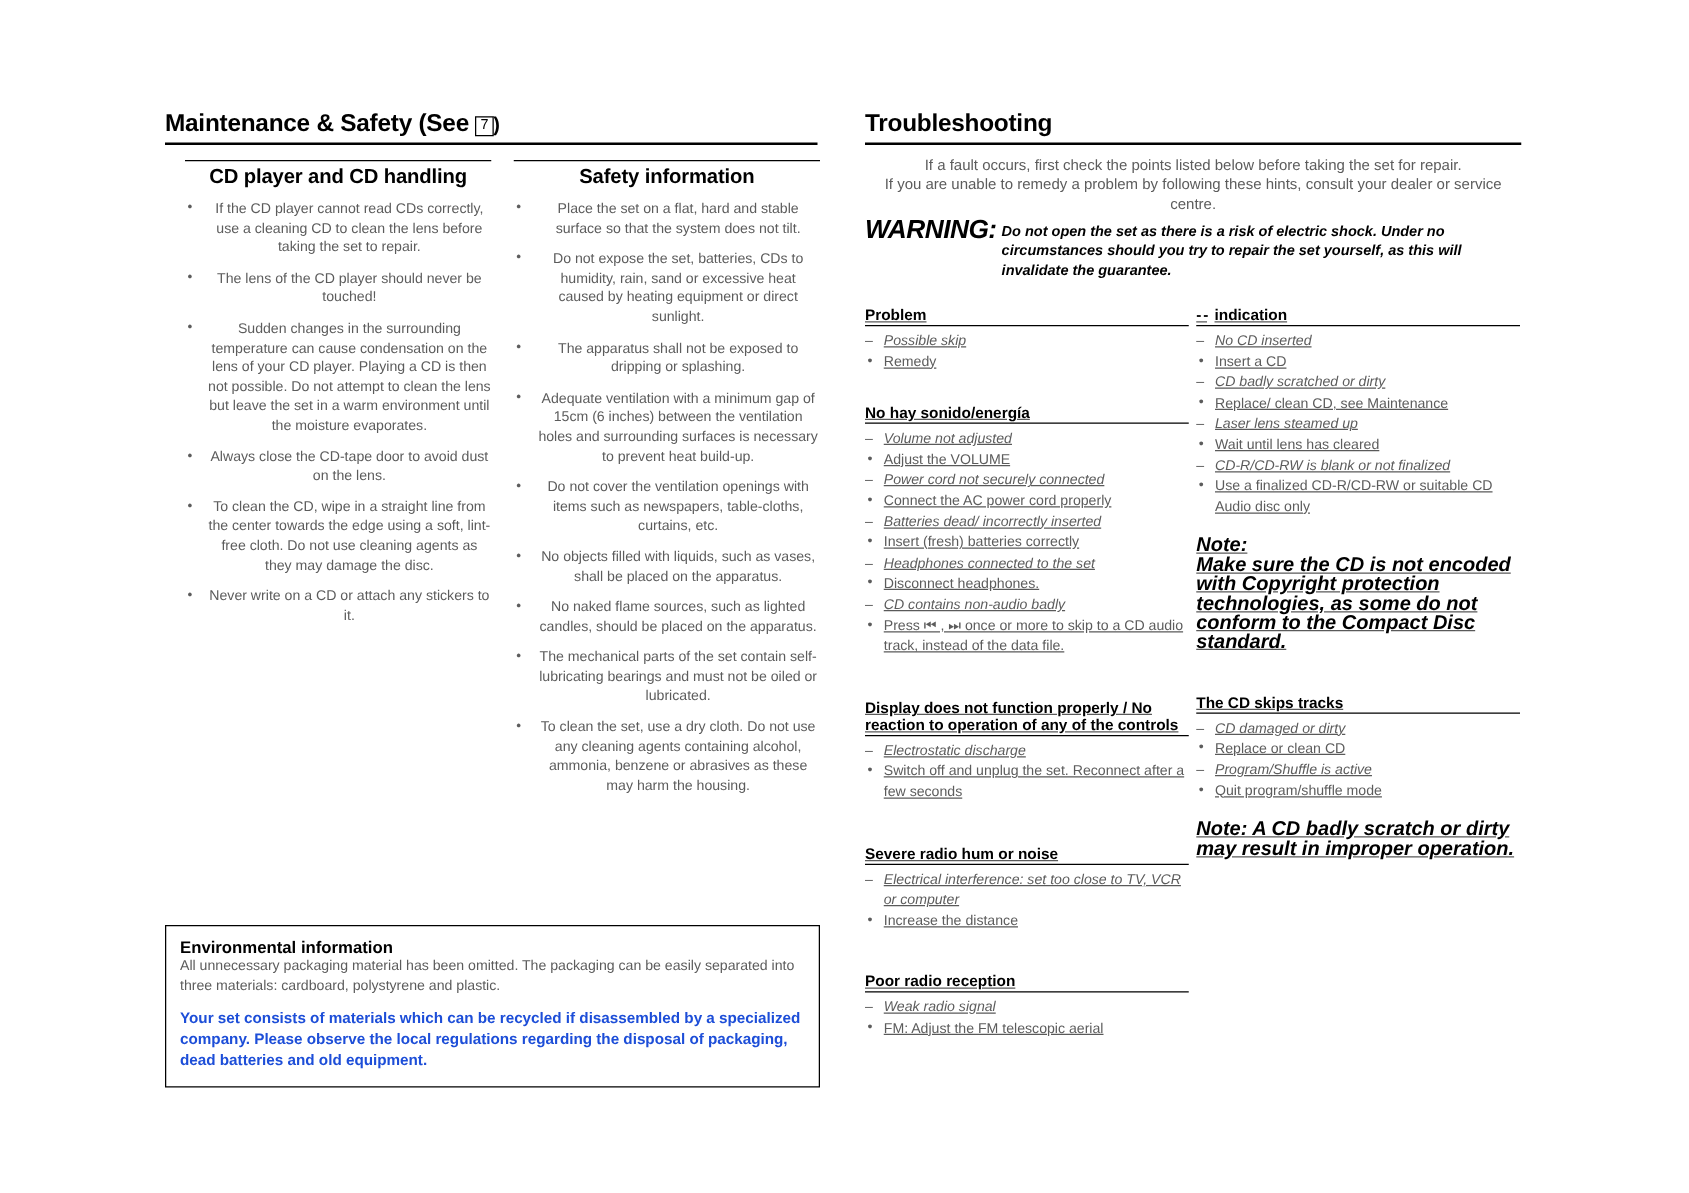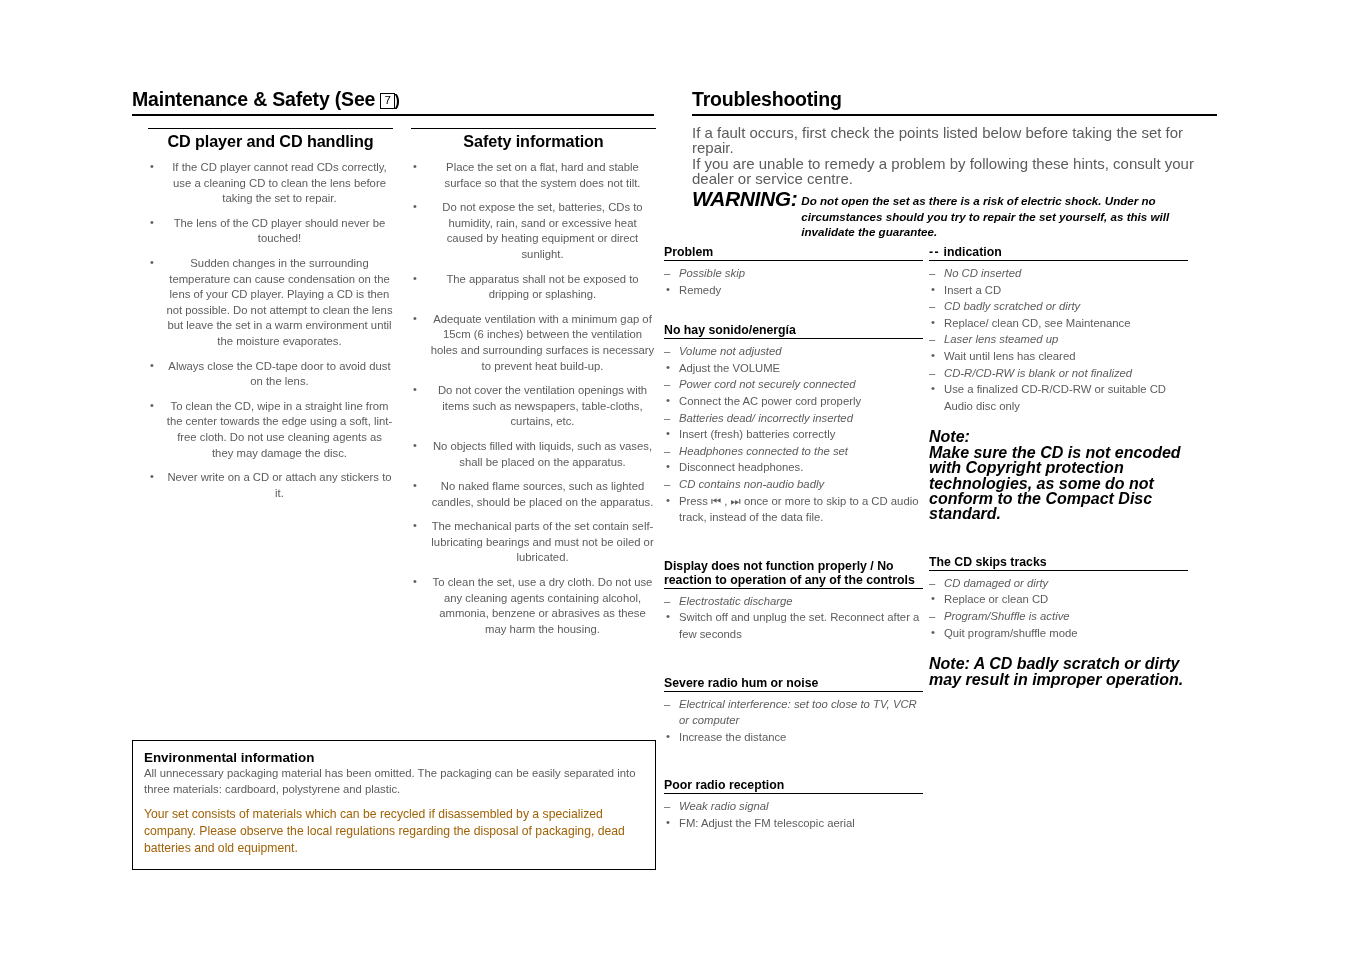--- a/index.html
+++ b/index.html
@@ -104,35 +104,36 @@
   }
   .env-p {
     font-size: 11.3px;
     line-height: 15.6px;
     color: #5c5c5c;
     margin: 0 0 9px 0;
   }
   .env-bold {
     font-size: 12.2px;
     line-height: 16.8px;
-    font-weight: normal;
-    color: #a16207;
+    font-weight: bold;
+    color: #1d4ed8;
     margin: 0;
   }
 
   
   .right-col {
     position: absolute;
     left: 692px; top: 88px;
     width: 525px;
   }
   .intro-line {
-    font-size: 15px;
+    font-size: 12px;
     line-height: 15.3px;
     color: #5c5c5c;
+    text-align: center;
   }
   .warn-wrap {
     display: flex;
     align-items: flex-start;
     margin-top: 2px;
   }
   .warn-label {
     font-size: 21px;
     font-weight: bold;
     font-style: italic;
@@ -148,24 +149,25 @@
     line-height: 15.4px;
     font-weight: bold;
     font-style: italic;
     color: #000;
     padding-top: 5px;
     max-width: 376px;
   }
 
   .ts-cols {
     position: absolute;
-    left: 664px; top: 245px;
+    left: 692px; top: 245px;
     width: 525px;
     display: flex;
     gap: 6px;
+    text-decoration: underline;
   }
   .ts-col { width: 259px; }
   .ts-head {
     font-size: 12.3px;
     font-weight: bold;
     color: #000;
     padding-bottom: 1px;
   }
   .ts-head-rule {
     border-bottom: 1.6px solid #000;

